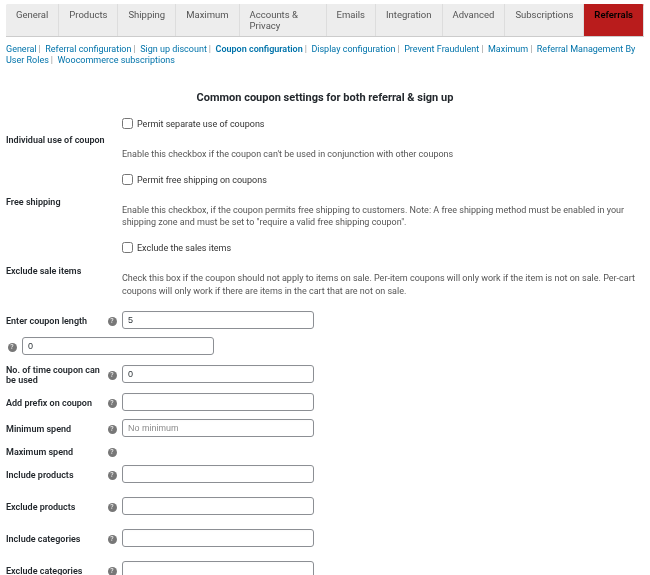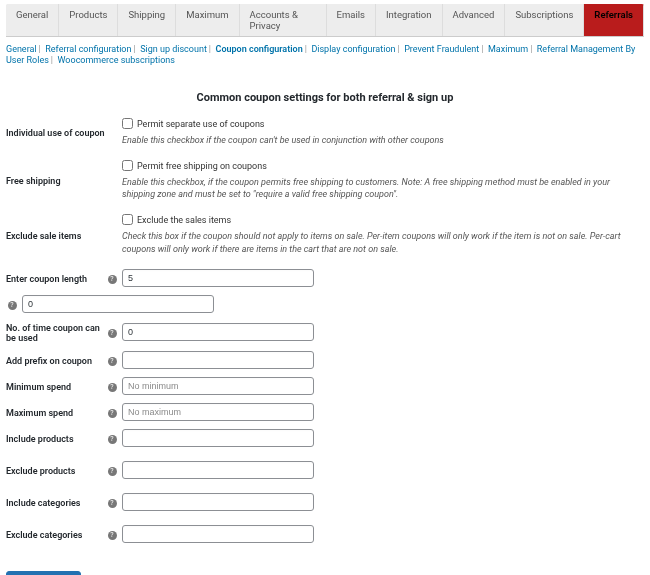--- a/index.html
+++ b/index.html
@@ -98,23 +98,22 @@
   }
   .row .field .cb-line input[type=checkbox]{
     width: 11px; height: 11px;
     border: 1px solid #888;
     border-radius: 2px;
     background: #fff;
   }
   .row .field .desc {
     font-size: 9px;
     color: #555;
-    margin-top: 5px;
+    margin-top: 19px;
     line-height: 1.35;
-    font-style: italic;
   }
   input.txt {
     width: 192px;
     height: 18px;
     border: 1px solid #8c8f94;
     border-radius: 3px;
     background: #fff;
     box-shadow: inset 0 1px 2px rgba(0,0,0,.02);
     padding: 2px 5px;
     font-size: 9px;
@@ -259,23 +258,20 @@
     <input class="txt" type="text" placeholder="No minimum" style="">
   </div>
 </div>
 
 
 <div class="row tight">
   <div class="label">Maximum spend</div>
   <div class="help">
       <span>?</span>
     </div>
-  <div class="field">
-    <input class="txt" type="text" placeholder="No maximum" style="">
-  </div>
 </div>
 
 
 <div class="row">
   <div class="label">Include products</div>
   <div class="help">
       <span>?</span>
     </div>
   <div class="field">
     <input class="txt" type="text" value="" style="">

